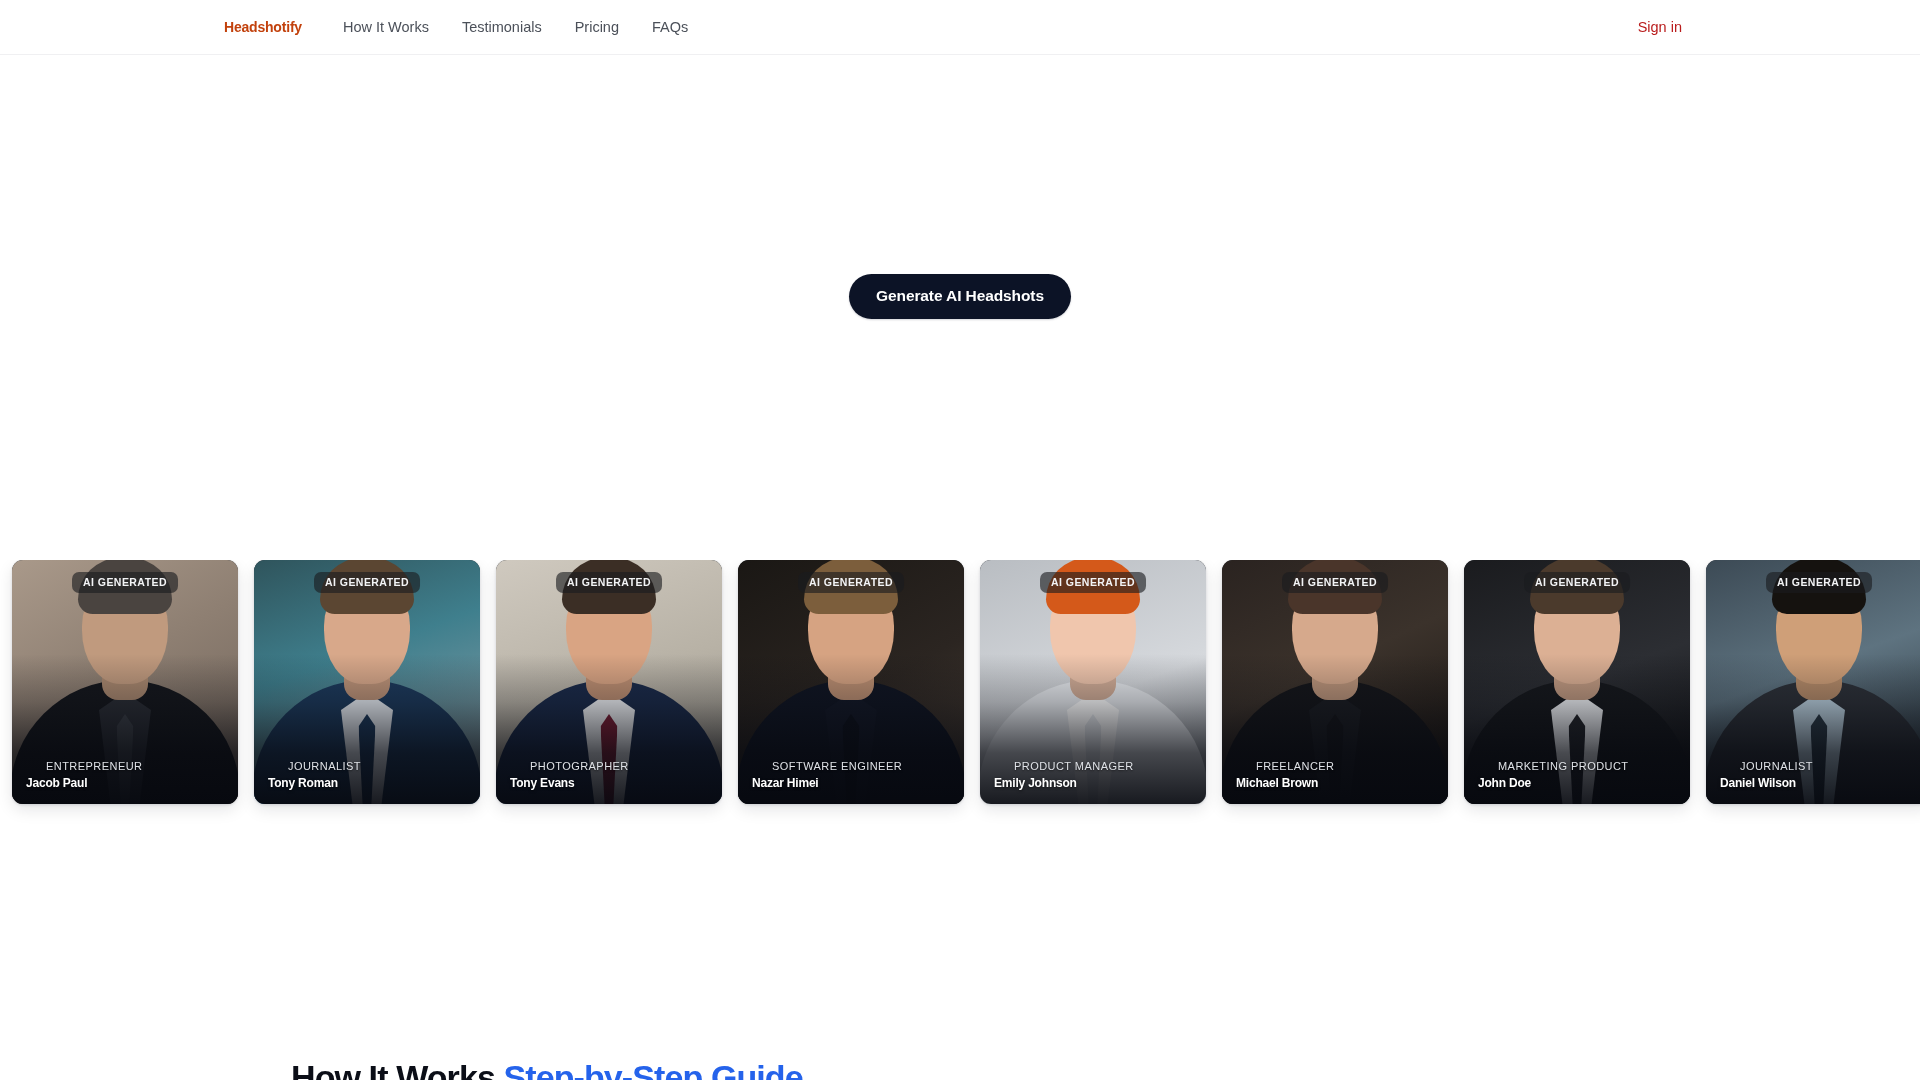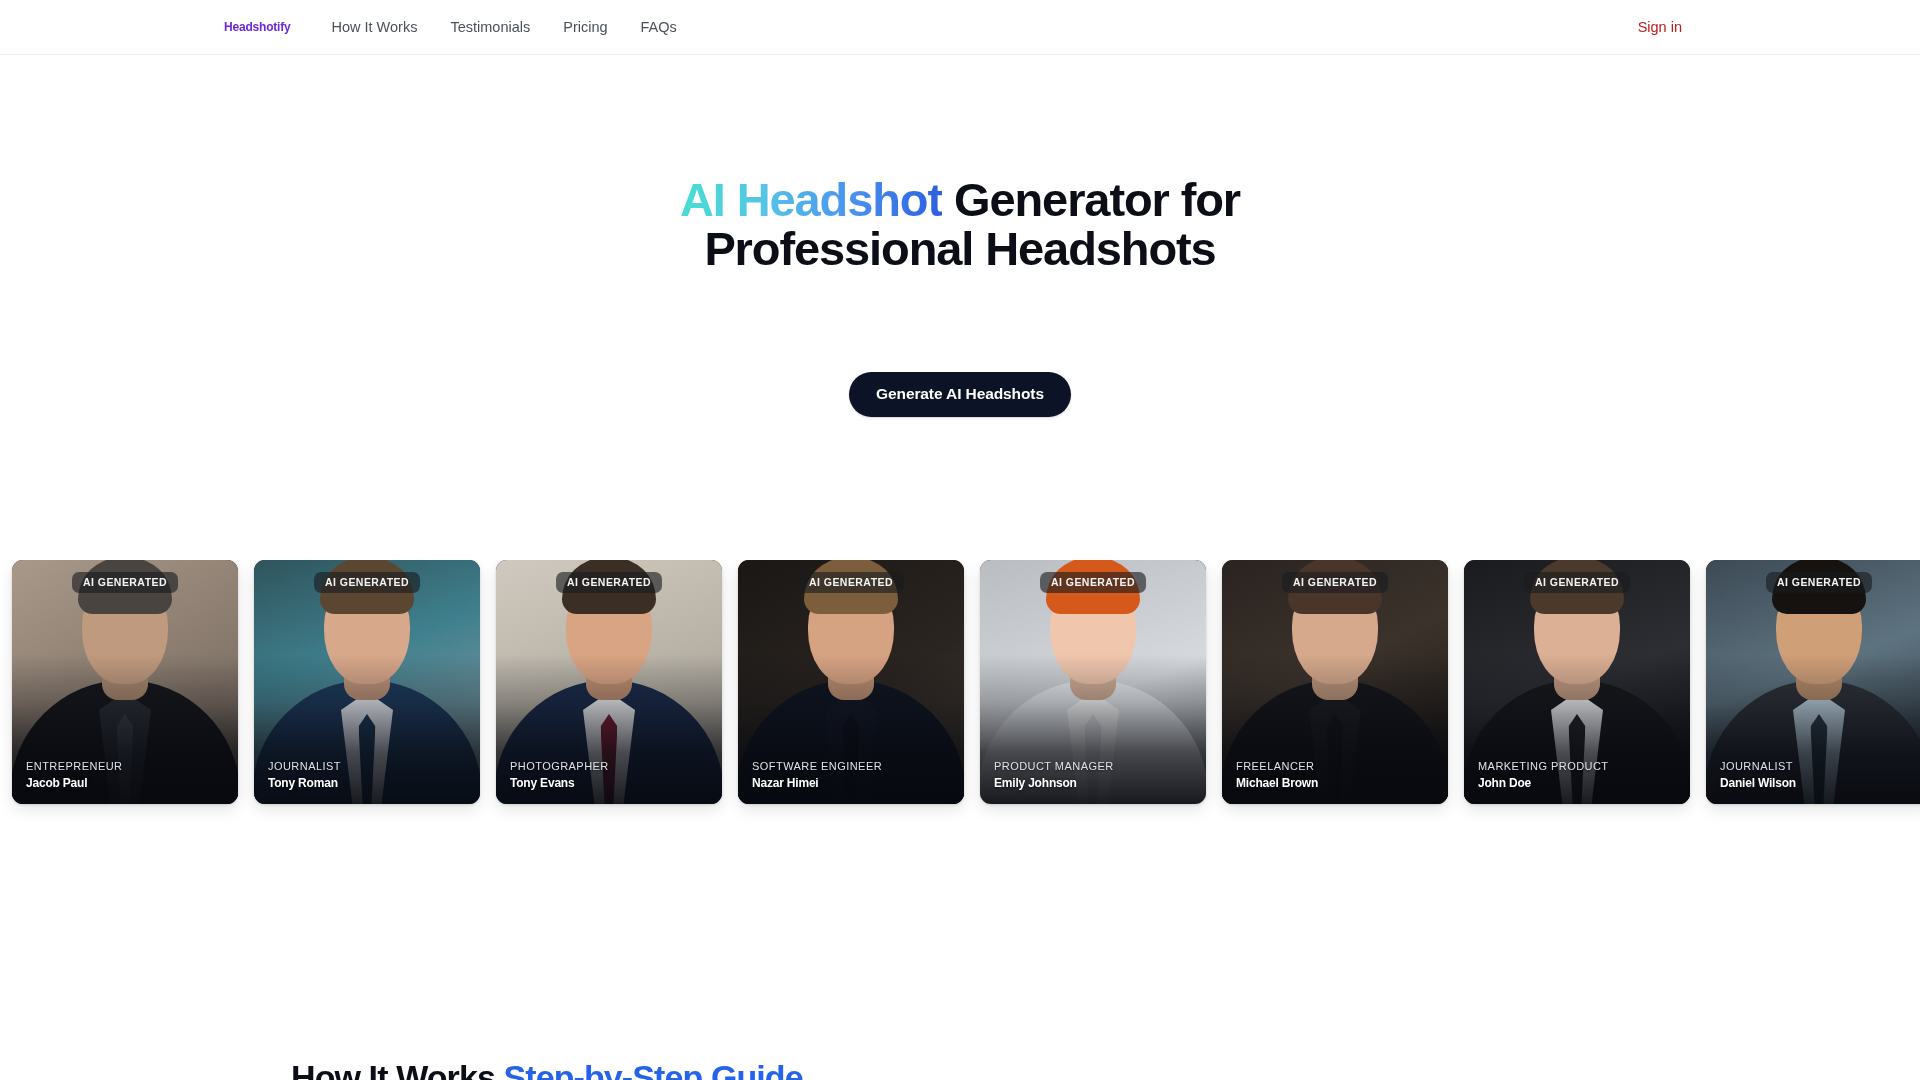--- a/index.html
+++ b/index.html
@@ -23,23 +23,23 @@
     background: #ffffff;
     border-bottom: 1px solid #f0f0f2;
   }
   .nav-left {
     display: flex;
     align-items: center;
     margin-left: 224px;
     gap: 0;
   }
   .brand {
-    font-size: 12px;
-    font-weight: 700;
-    color: #6d28d9;
+    font-size: 14px;
+    font-weight: 700;
+    color: #c2410c;
     letter-spacing: -0.2px;
     margin-right: 41px;
     white-space: nowrap;
   }
   .nav-links {
     display: flex;
     align-items: center;
     gap: 33px;
   }
   .nav-link {
@@ -172,20 +172,21 @@
     right: 12px;
   }
   .card-role {
     font-size: 11px;
     letter-spacing: .45px;
     color: #dfe2e7;
     font-weight: 400;
     margin-bottom: 4px;
     white-space: nowrap;
     text-shadow: 0 1px 2px rgba(0,0,0,.55);
+    margin-left: 20px;
   }
   .card-name {
     font-size: 12px;
     font-weight: 700;
     color: #ffffff;
     letter-spacing: -0.2px;
     white-space: nowrap;
     text-shadow: 0 1px 3px rgba(0,0,0,.6);
   }
 
@@ -269,21 +270,20 @@
       <a class="nav-link">Pricing</a>
       <a class="nav-link">FAQs</a>
     </nav>
   </div>
   <div class="nav-right">
     <a class="signin">Sign in</a>
   </div>
 </header>
 
 <section class="hero">
-  <h1 class="hero-title"><span class="grad">AI Headshot</span><span> Generator for Professional Headshots</span></h1>
   <p class="hero-sub">
     <br>
   </p>
   <div class="cta-wrap">
     <button class="cta">Generate AI Headshots</button>
   </div>
 </section>
 
 <section class="strip" id="strip">
     <div class="card">

